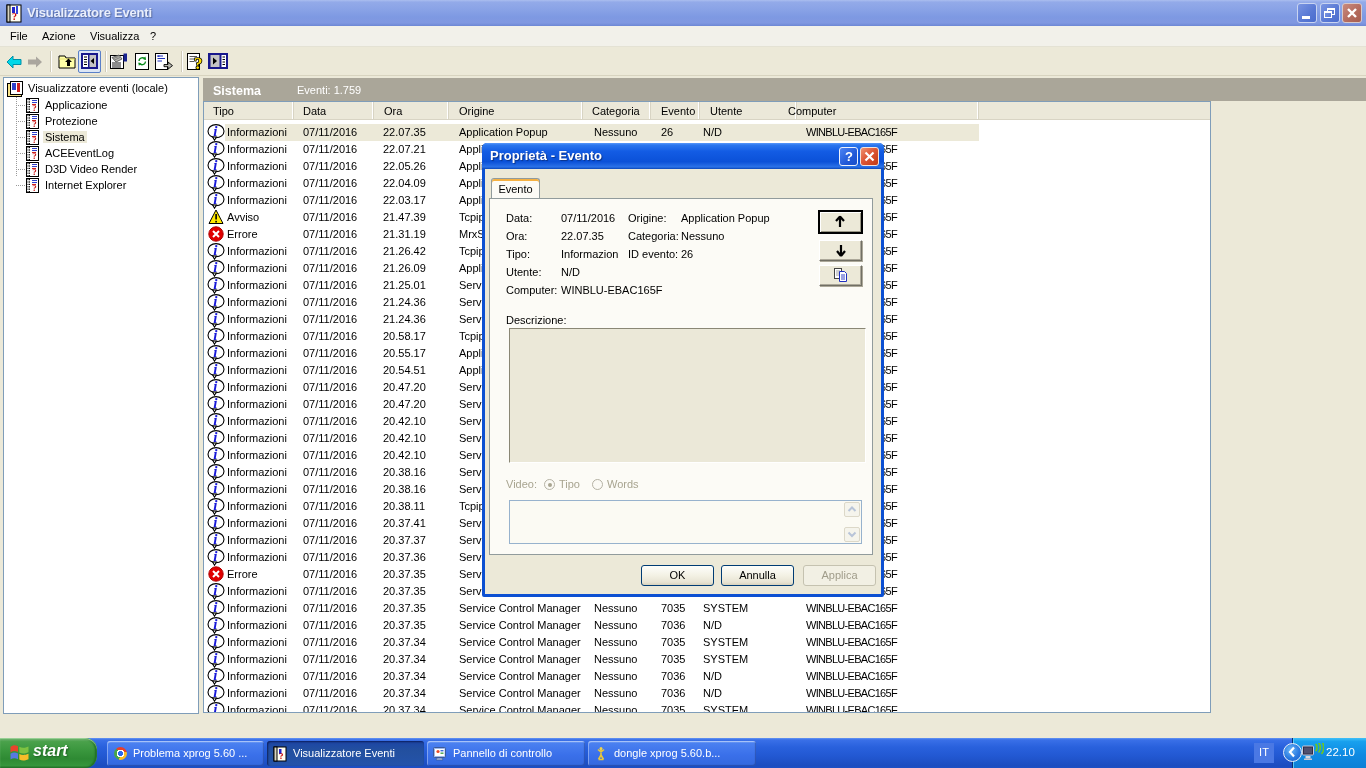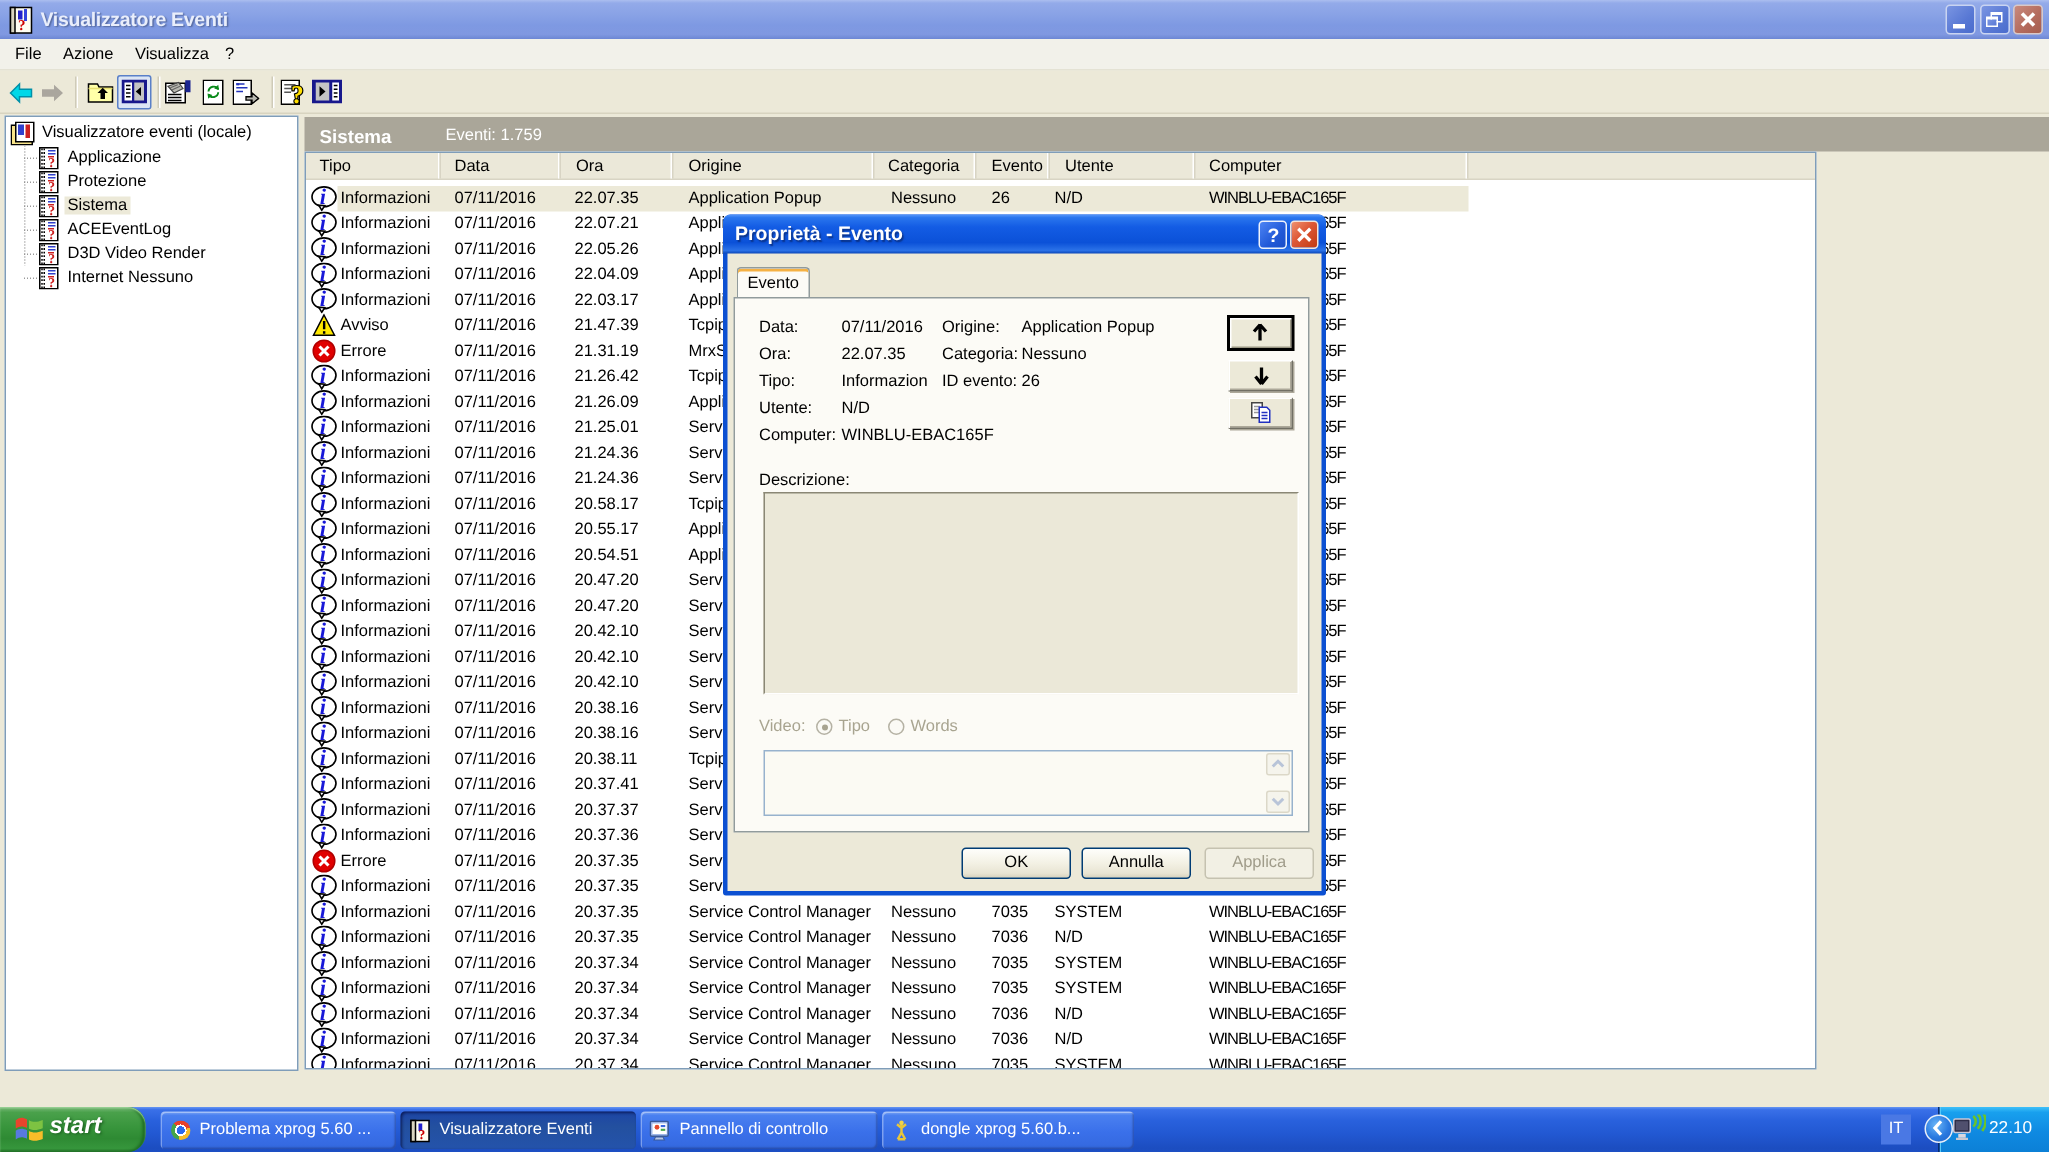--- a/index.html
+++ b/index.html
@@ -218,21 +218,21 @@
 </svg>
 <div class="treeitem abs" style="left:43px;top:163px;padding:0 2px;">D3D Video Render</div>
 <div class="abs" style="left:16px;top:185px;width:9px;height:1px;background-image:linear-gradient(90deg,#999 1px,transparent 1px);background-size:2px 1px;"></div>
 <svg class="abs" style="left:25px;top:178px" width="15" height="15">
  <rect x="1.5" y="0.5" width="12" height="14" fill="#fff" stroke="#000"></rect>
  <path d="M3 1 V14 M4.5 1 V14" stroke="#000" stroke-width="1" stroke-dasharray="1.2 1.2"></path>
  <path d="M7 2.5 H12 M7 4.5 H12" stroke="#3040cc" stroke-width="1.1"></path>
  <path d="M7 6.5 H11" stroke="#cc2020" stroke-width="1.1"></path>
  <text x="7.2" y="13.2" font-size="9" font-weight="bold" fill="#cc2020" font-family="Liberation Serif">?</text>
 </svg>
-<div class="treeitem abs" style="left:43px;top:179px;padding:0 2px;">Internet Nessuno</div>
+<div class="treeitem abs" style="left:43px;top:179px;padding:0 2px;">Internet Explorer</div>
 <div class="abs" id="resultbar"></div>
 <div class="abs" style="left:213px;top:84px;color:#fff;font-weight:bold;font-size:12.5px;">Sistema</div>
 <div class="abs" style="left:297px;top:84px;color:#fff;">Eventi: 1.759</div>
 
 <div class="abs" id="listview">
 <div id="lvheader"></div>
 <div class="hcell" style="left:0px;width:90px;"></div>
 <div class="hlabel" style="left:9px;">Tipo</div>
 <div class="hcell" style="left:90px;width:80px;"></div>
 <div class="hlabel" style="left:99px;">Data</div>
@@ -240,21 +240,21 @@
 <div class="hlabel" style="left:180px;">Ora</div>
 <div class="hcell" style="left:245px;width:134px;"></div>
 <div class="hlabel" style="left:255px;">Origine</div>
 <div class="hcell" style="left:379px;width:68px;"></div>
 <div class="hlabel" style="left:388px;">Categoria</div>
 <div class="hcell" style="left:447px;width:49px;"></div>
 <div class="hlabel" style="left:457px;">Evento</div>
 <div class="hcell" style="left:496px;width:97px;"></div>
 <div class="hlabel" style="left:506px;">Utente</div>
 <div class="hcell" style="left:593px;width:182px;"></div>
-<div class="hlabel" style="left:602px;">Computer</div>
+<div class="hlabel" style="left:584px;">Computer</div>
 <div class="hcell" style="left:775px;width:370px;"></div>
 <div class="lvrow" style="top:22px;">
 <div style="position:absolute;left:21px;top:0;width:754px;height:17px;background:#ece9d8;"></div>
 <svg style="position:absolute;left:3px;top:0px" width="18" height="17">
  <ellipse cx="9" cy="7.2" rx="8" ry="6.6" fill="#fff" stroke="#000" stroke-width="1.1"></ellipse>
  <path d="M5.5 12.8 L7.5 16.2 L9.5 13.1 Z" fill="#fff" stroke="#000" stroke-width="1.1"></path>
  <text x="6.2" y="12" font-size="15" font-weight="bold" font-style="italic" fill="#1818d8" font-family="Liberation Serif">i</text>
 </svg>
 <div class="lvc" style="left:23px;">Informazioni</div>
 <div class="lvc" style="left:99px;">07/11/2016</div>

